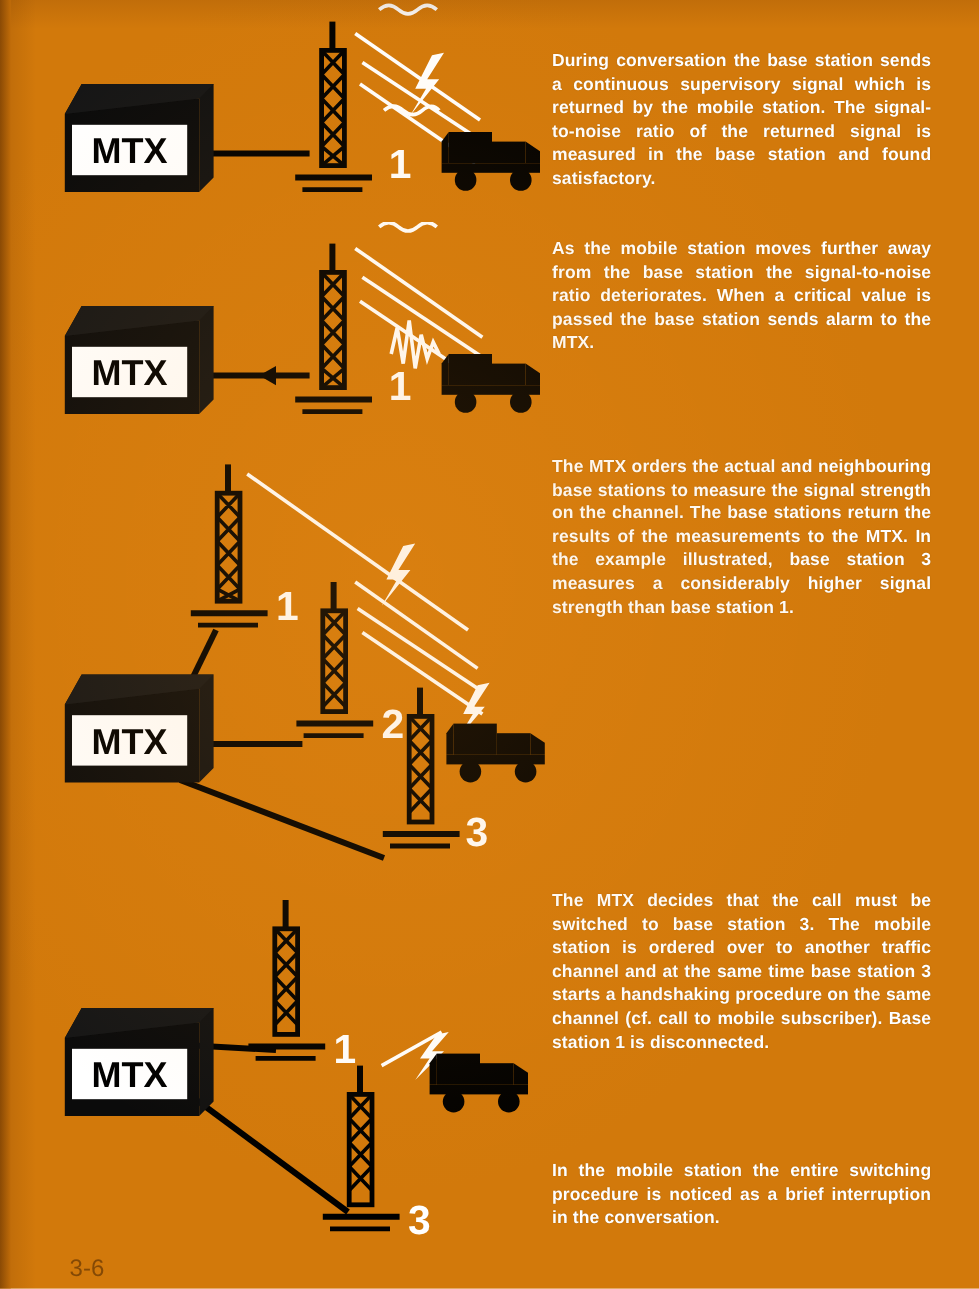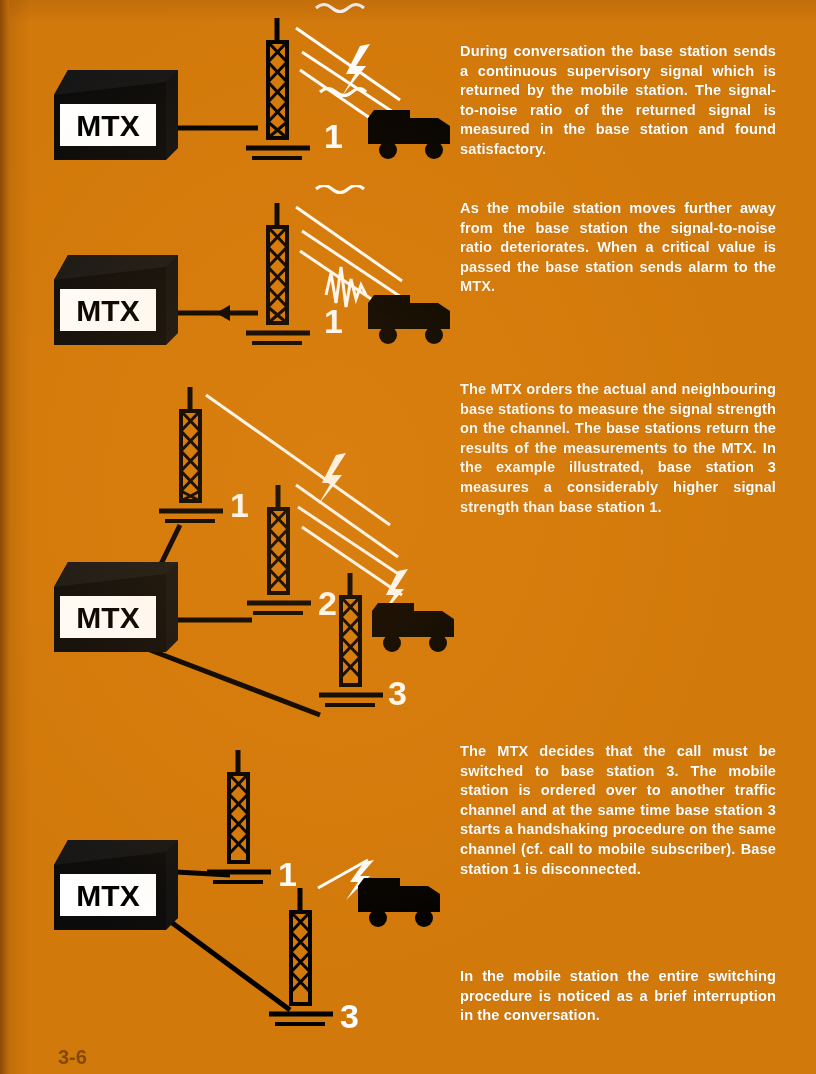--- a/index.html
+++ b/index.html
@@ -57,21 +57,21 @@
   .para-5 { top: 967px; }
 
   .art { position: absolute; z-index: 3; }
 
   .page-num {
     position: absolute;
     left: 58px;
     top: 1046px;
     color: #6b3a04;
     font-size: 20px;
-    font-weight: bold;
+    font-weight: normal;
     z-index: 6;
     opacity: 0.75;
   }
 </style>
 </head>
 <body>
 
 <div id="page">
 
   <div class="left-edge"></div>

